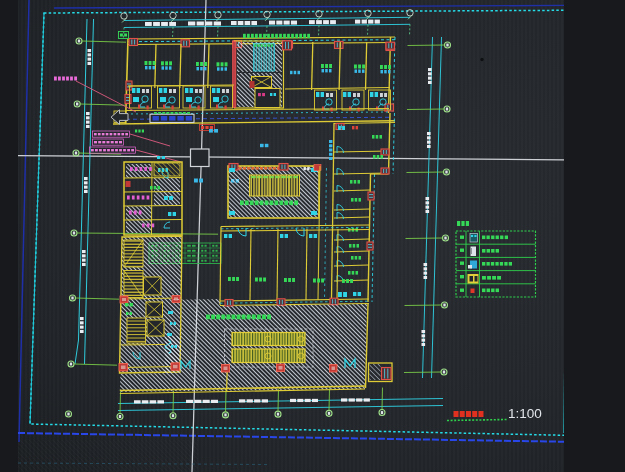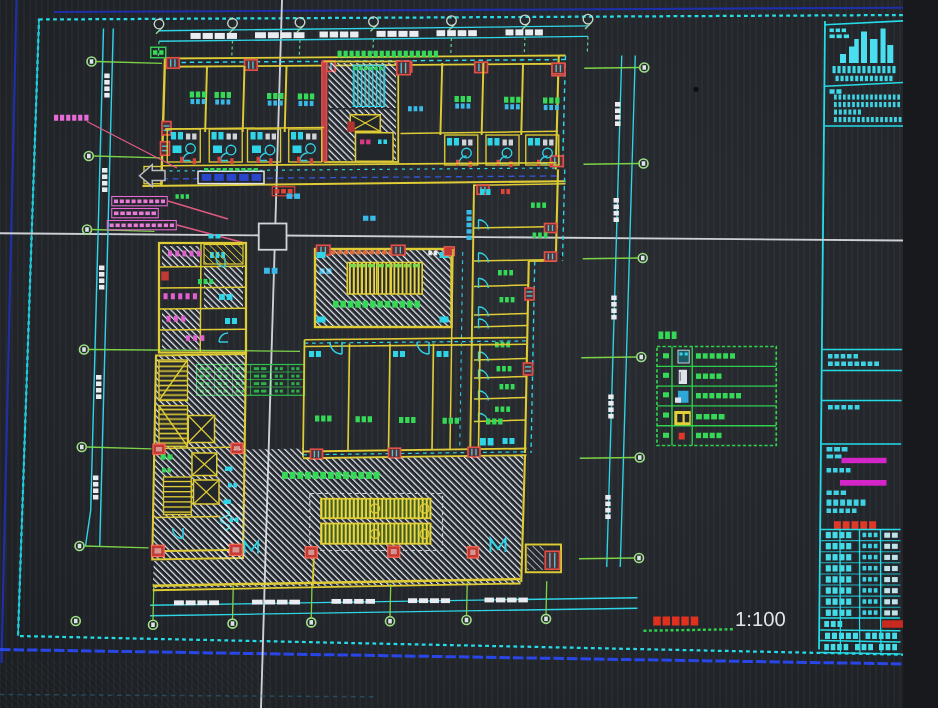--- a/index.html
+++ b/index.html
@@ -1,14 +1,14 @@
 <!DOCTYPE html>
 <html><head><meta charset="utf-8"><style>
 html,body{margin:0;padding:0;background:#17191c;}
-#wrap{width:602px;height:472px;overflow:hidden;position:relative;filter:blur(0.32px);}
+#wrap{width:546px;height:472px;overflow:hidden;position:relative;filter:blur(0.32px);padding-left:18px;}
 svg{display:block;}
 </style></head><body>
 <div id="wrap">
 <svg width="625" height="472" viewBox="0 0 625 472" font-family="Liberation Sans, sans-serif">
 <defs>
 <pattern id="hG" width="3.0" height="3.0" patternUnits="userSpaceOnUse" patternTransform="rotate(-45)">
           <line x1="0" y1="0" x2="0" y2="3.0" stroke="#e6ecf6" stroke-width="1.65"></line>
         </pattern>
 <pattern id="hGs" width="3.3" height="3.3" patternUnits="userSpaceOnUse" patternTransform="rotate(-45)">
           <line x1="0" y1="0" x2="0" y2="3.3" stroke="#bcc2ce" stroke-width="1.2"></line>

